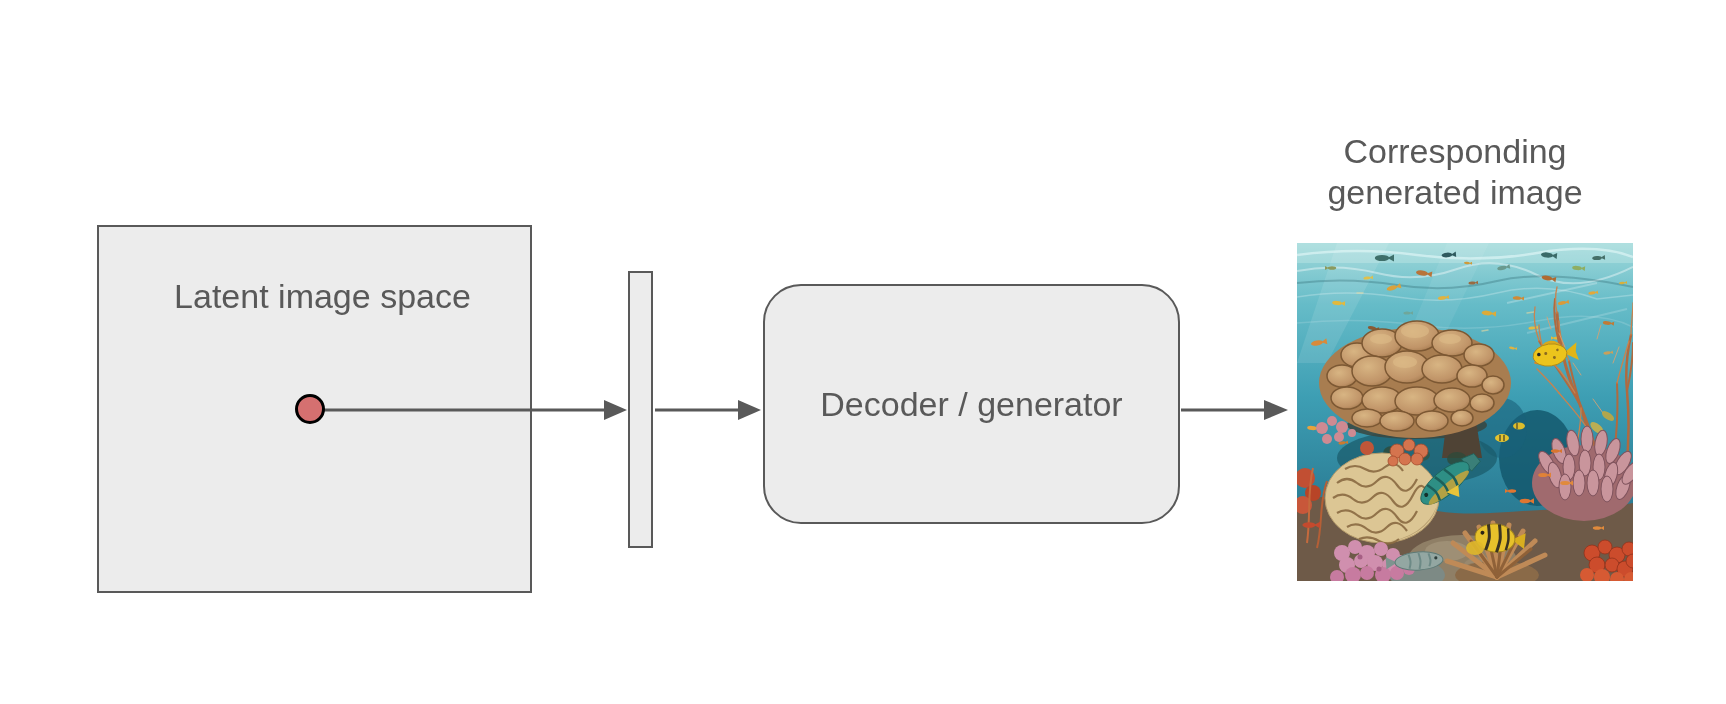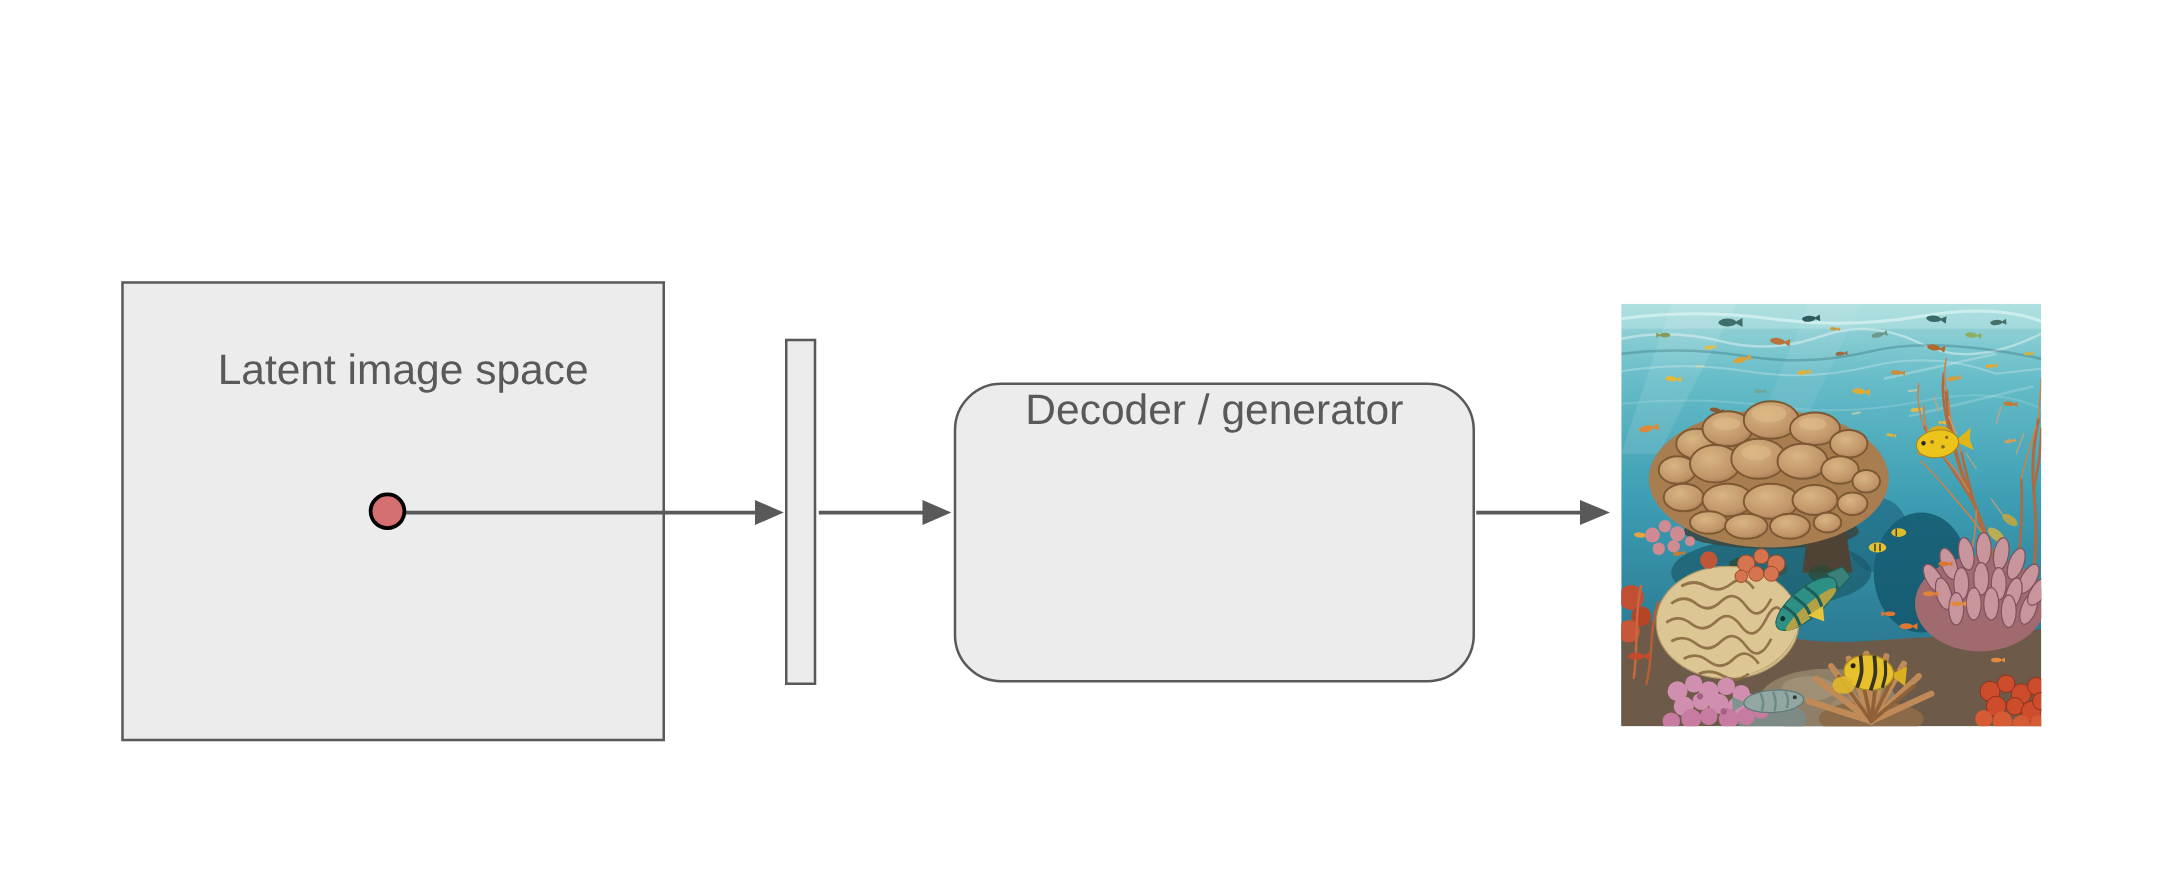--- a/index.html
+++ b/index.html
@@ -14,22 +14,22 @@
     background:var(--box-fill,#ececec);
     border:2.5px solid var(--box-border,#595959);
     box-sizing:border-box;
   }
   .lbl{font-size:34px;line-height:41px;text-align:center;white-space:nowrap;color:var(--label-text,#595959);}
   .latent-box{left:97px;top:225px;width:435px;height:368px;}
   .latent-label{left:105px;top:276px;width:435px;}
   .vector-bar{left:628px;top:271px;width:25px;height:277px;}
   .vector-label{left:504px;top:150px;width:300px;}
   .decoder-box{
-    left:763px;top:306px;width:417px;height:240px;border-radius:38px;
-    display:flex;align-items:flex-start;justify-content:center;
+    left:763px;top:284px;width:417px;height:240px;border-radius:38px;
+    display:flex;align-items:center;justify-content:center;
   }
   .output-label{left:1305px;top:131px;width:300px;}
   .reef{left:1297px;top:243px;width:336px;height:338px;}
   .reef svg{display:block;width:336px;height:338px;}
   .overlay{left:0;top:0;width:1726px;height:704px;pointer-events:none;}
   .two span{display:block;}
 </style>
 </head>
 <body>
 
@@ -39,20 +39,22 @@
   <div class="abs lbl latent-label">Latent image space</div>
 
 
   <div class="abs box vector-bar"></div>
 
   <div class="abs box decoder-box">
     <div class="lbl">Decoder / generator</div>
   </div>
 
   <div class="abs lbl two output-label">
+    <span>Corresponding</span>
+    <span>generated image</span>
   </div>
 
   <svg class="abs overlay" viewBox="0 0 1726 704">
     <g style="stroke:var(--arrow-color,#595959);fill:var(--arrow-color,#595959);">
       <line x1="322" y1="410" x2="606" y2="410" stroke-width="3"></line>
       <polygon points="604,400 627,410 604,420" stroke="none"></polygon>
     </g>
     <g style="stroke:var(--arrow-color,#595959);fill:var(--arrow-color,#595959);">
       <line x1="655" y1="410" x2="740" y2="410" stroke-width="3"></line>
       <polygon points="738,400 761,410 738,420" stroke="none"></polygon>

